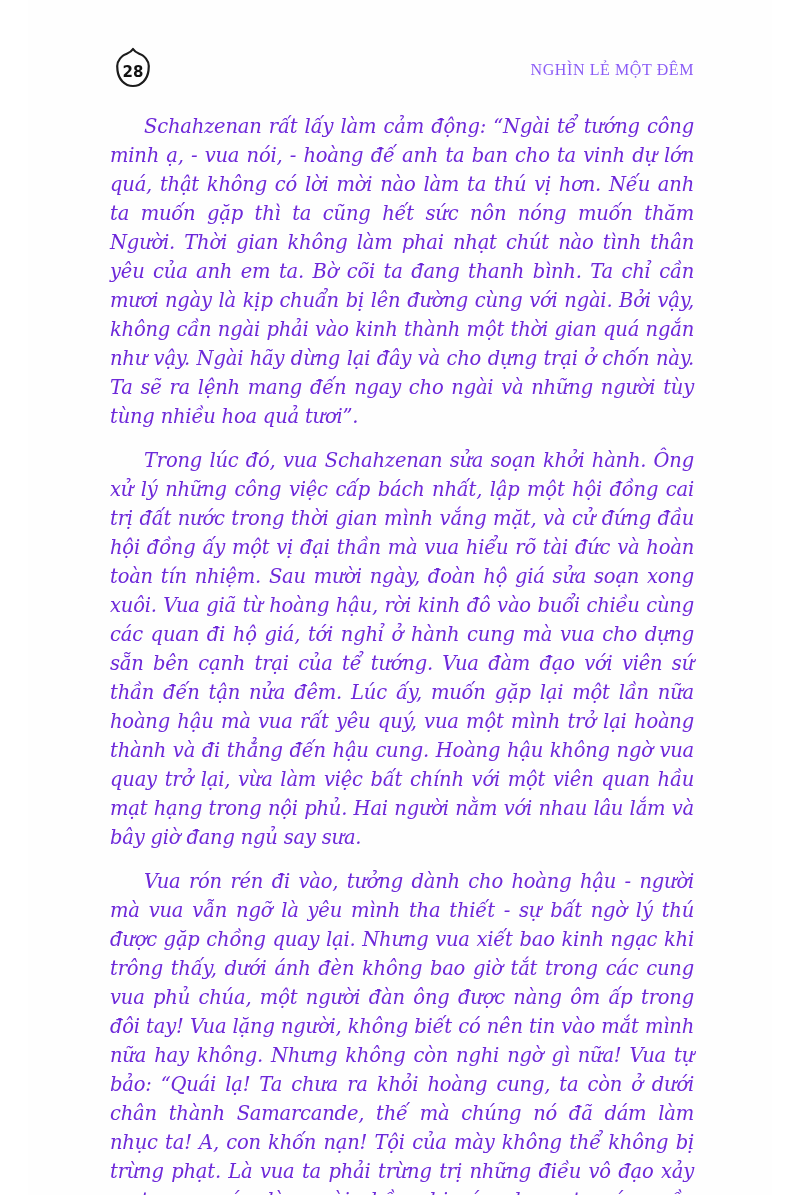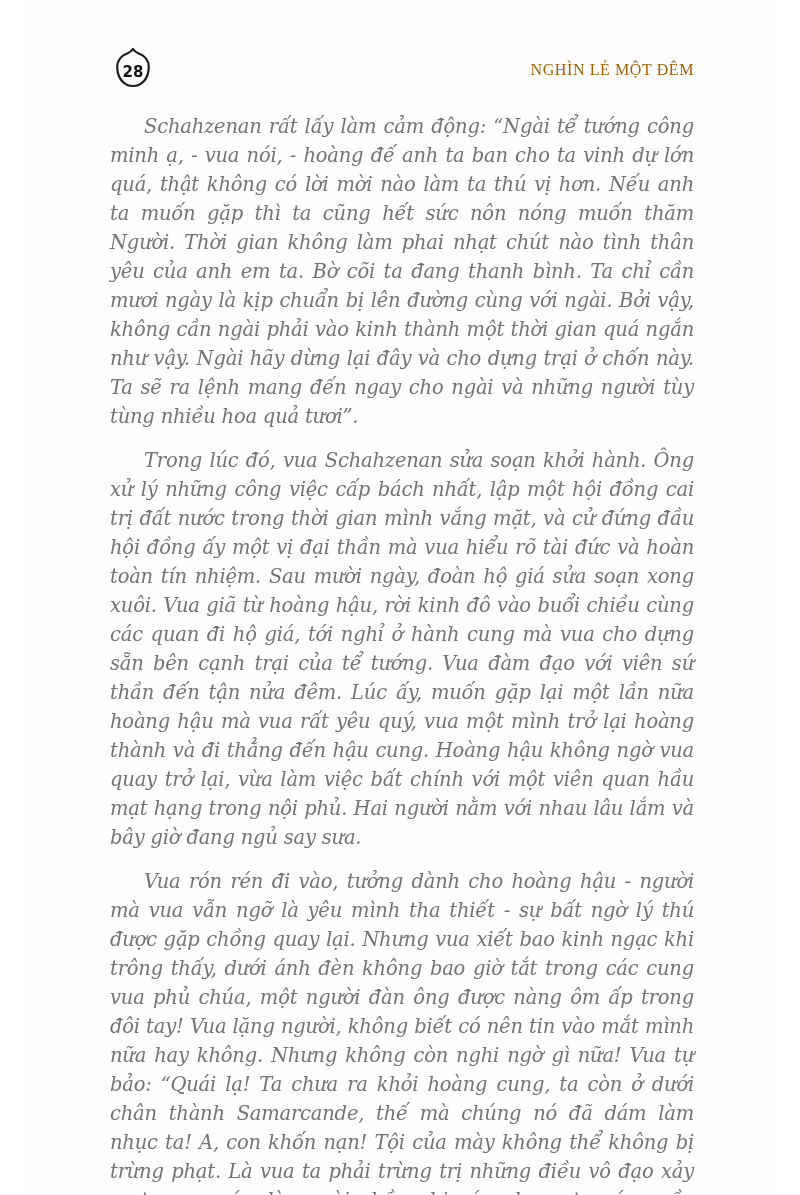--- a/index.html
+++ b/index.html
@@ -38,32 +38,32 @@
     transform: translate(-50%, -50%);
     font-family: "DejaVu Sans", "Liberation Sans", sans-serif;
     font-weight: bold;
     font-size: 15px;
     color: #111;
   }
   .running-title {
     font-family: "Liberation Serif", "DejaVu Serif", serif;
     font-size: 16px;
     letter-spacing: 0.6px;
-    color: #a16207;
+    color: #8b5cf6;
     white-space: nowrap;
   }
   .body-text p {
     margin: 0 0 15px 0;
     text-indent: 34px;
     font-size: 19.5px;
     line-height: 29px;
     text-align: justify;
     font-style: italic;
     font-weight: 500;
-    color: #737373;
+    color: #6d28d9;
     letter-spacing: -0.2px;
   }
 </style>
 </head>
 <body>
 
 <div class="page">
 
   <div class="header">
     <div class="badge-wrap">

